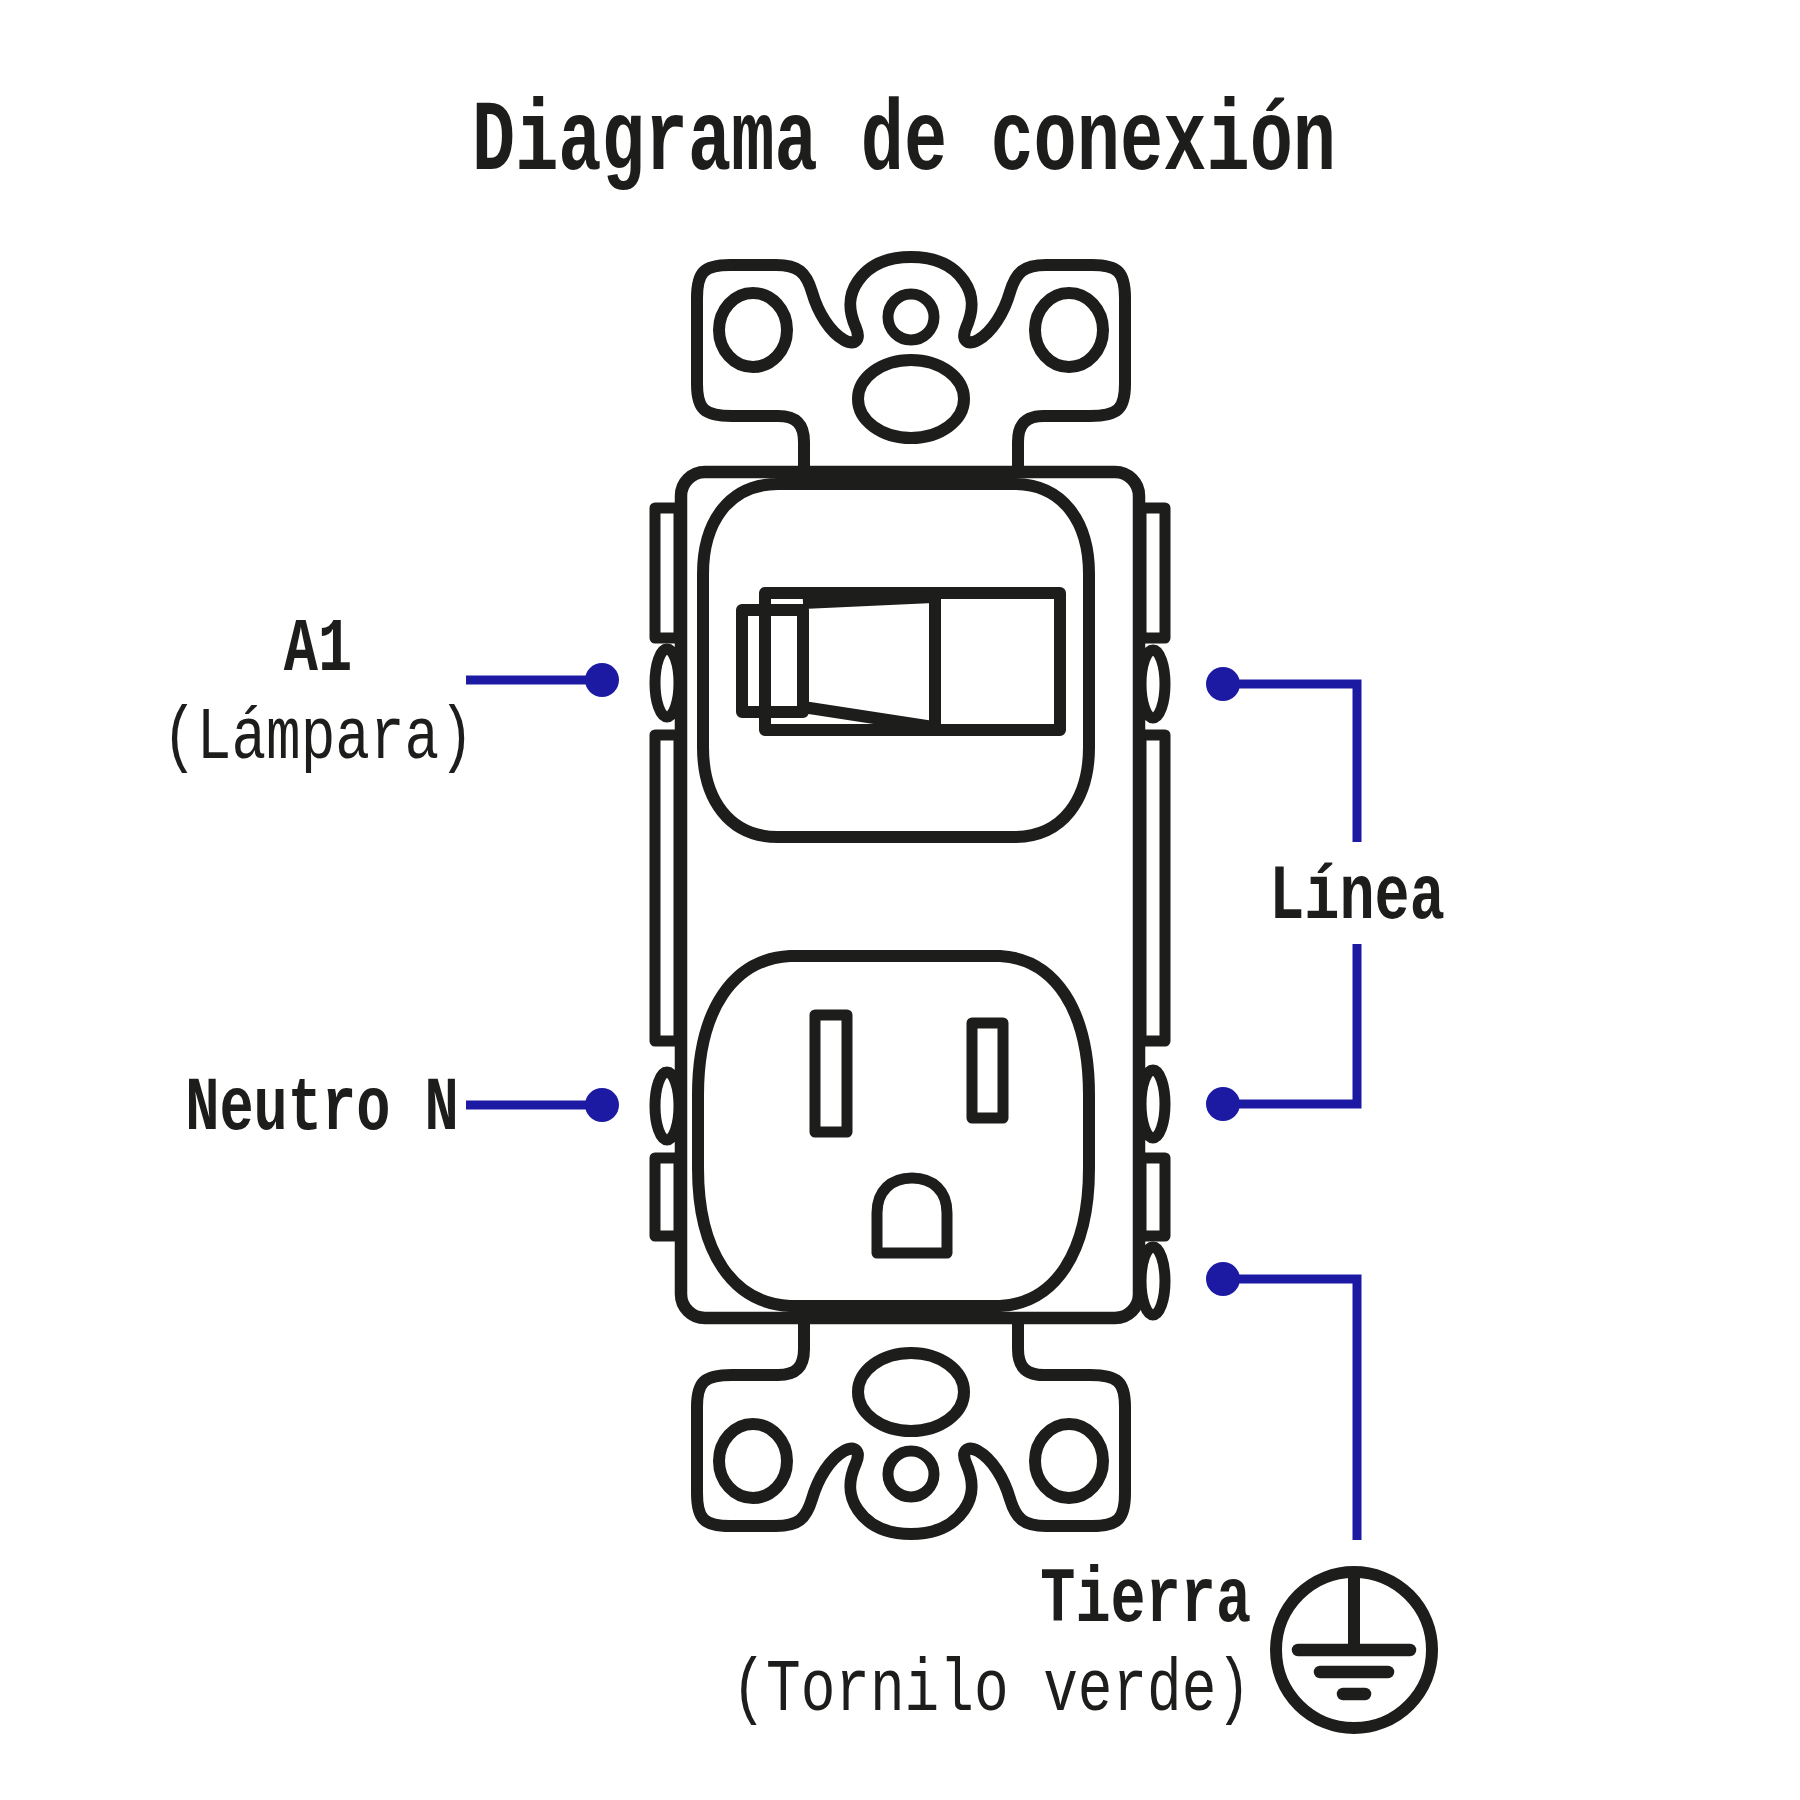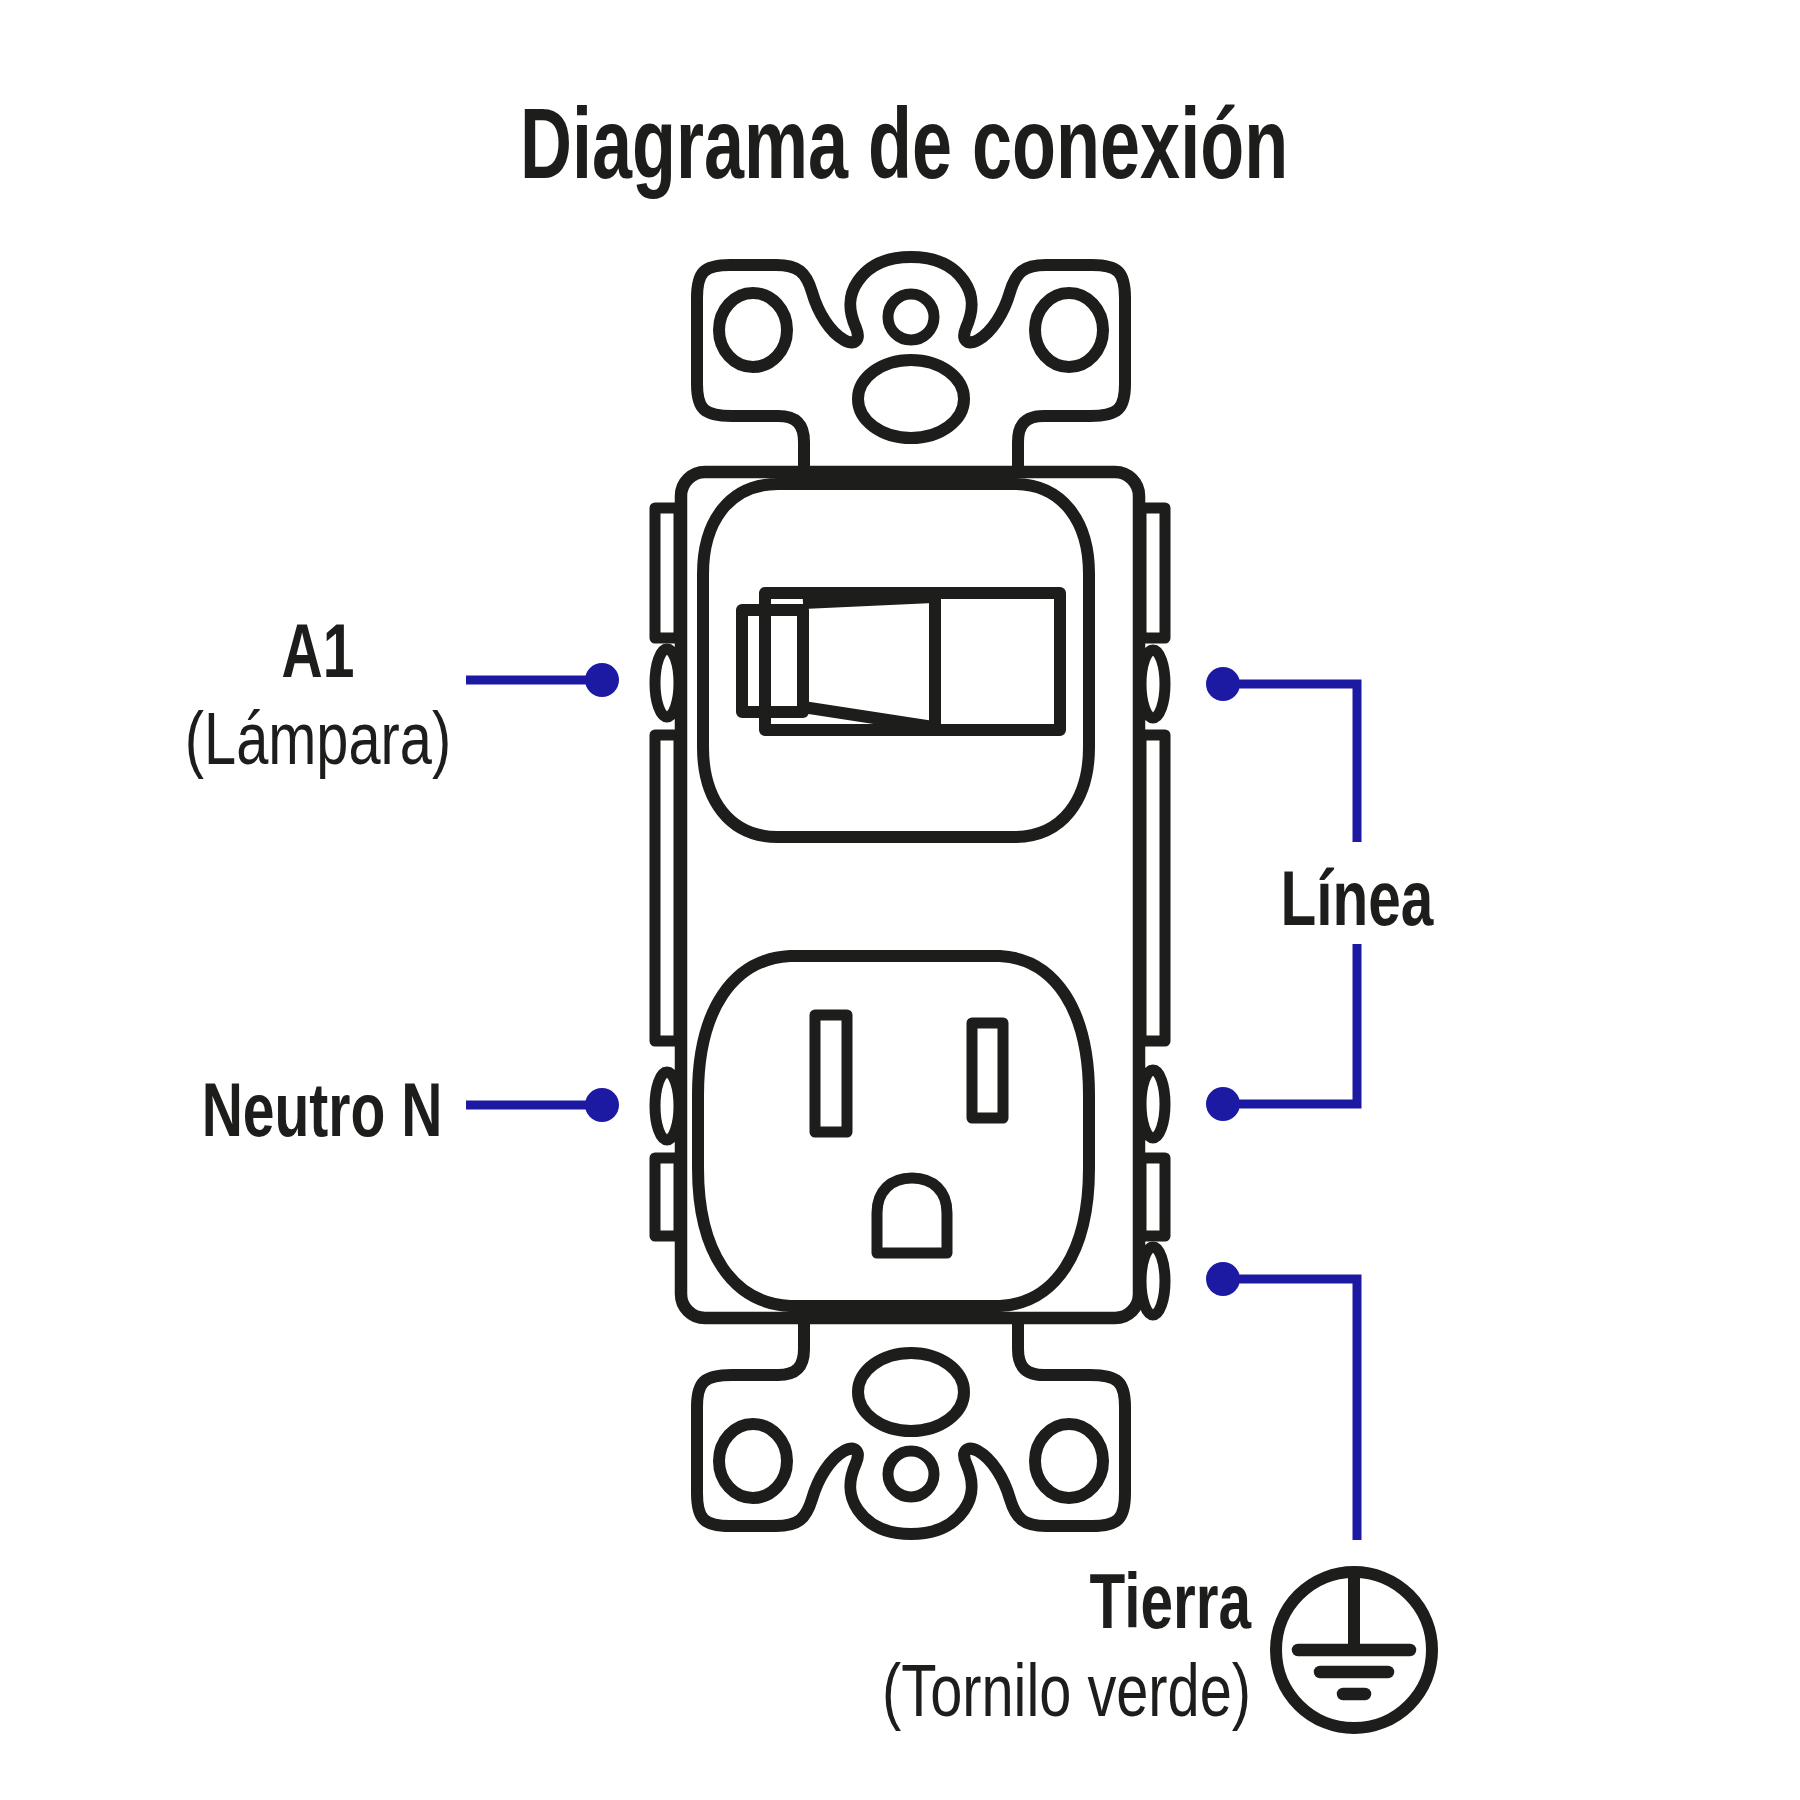--- a/index.html
+++ b/index.html
@@ -5,21 +5,21 @@
   :root{
     --ink:#1d1d1b;
     --wire:#1c19a3;
     --background:#ffffff;
   }
   html,body{margin:0;padding:0;background:var(--background);}
   #stage{
     position:relative;
     width:1800px;height:1800px;
     background:var(--background);
-    font-family:Liberation Sans, sans-serif;
+    font-family:Liberation Mono, monospace;
     overflow:hidden;
   }
   svg{position:absolute;left:0;top:0;}
   
   .ink{stroke:var(--ink);fill:none;stroke-width:12;stroke-linejoin:round;}
   .ink-thin{stroke:var(--ink);fill:none;stroke-width:11;stroke-linejoin:round;}
   .ink-fillw{stroke:var(--ink);fill:var(--background);stroke-width:12.5;stroke-linejoin:round;}
   .wire{stroke:var(--wire);fill:none;stroke-width:9;}
   .dot{fill:var(--wire);stroke:none;}
   .gnd-bar{stroke:var(--ink);fill:none;stroke-width:12.5;stroke-linecap:round;}

